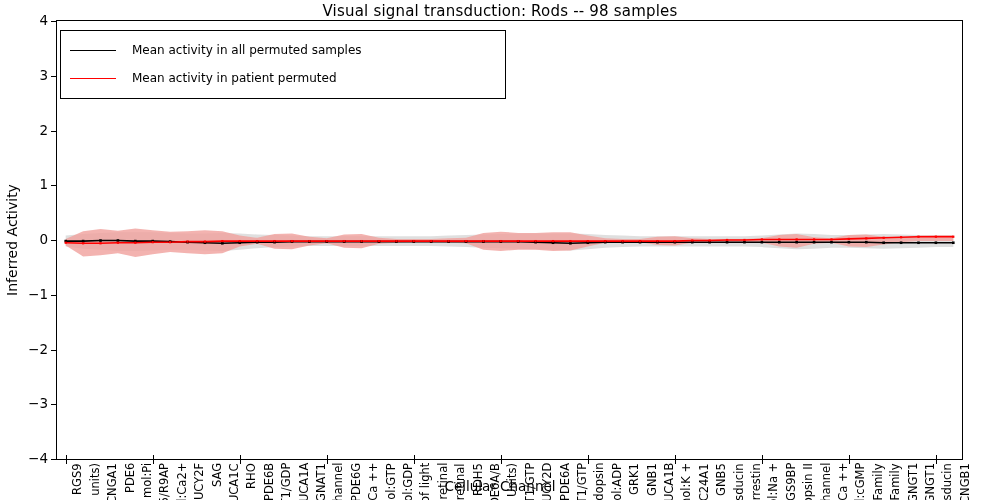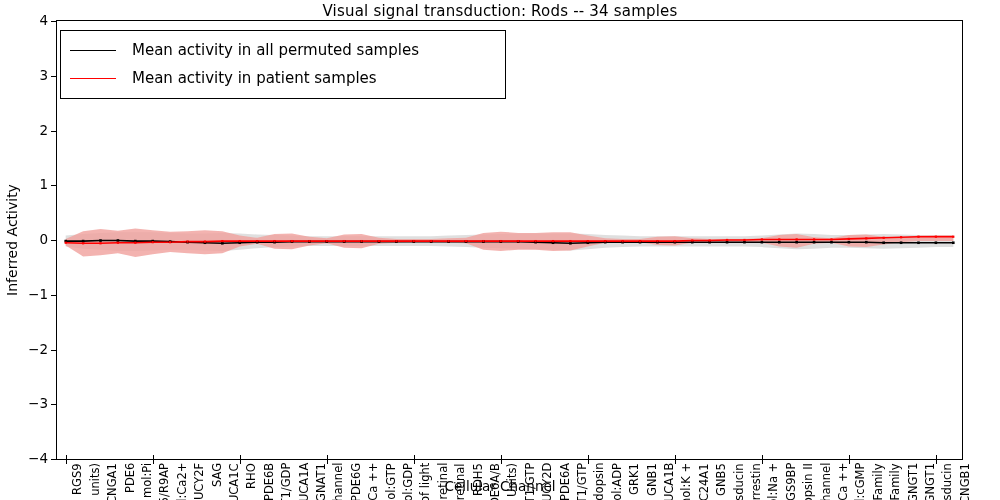--- a/index.html
+++ b/index.html
@@ -26,28 +26,28 @@
           font-size:13.5px;}
 
   
   #legend{position:absolute;left:3px;top:9px;border:1.3px solid #000;
           background:#fff;padding:5px 12px 6px 9px;box-sizing:border-box;
           width:446px;}
   .lgrow{display:flex;align-items:center;height:28px;}
   .lgline{width:46px;height:0;border-top:1.5px solid #000;margin-right:16px;
           flex:0 0 46px;}
   .lgline.red{border-top-color:#ff0000;}
-  .lgtxt{font-size:15px;white-space:nowrap;text-align:right;}
+  .lgtxt{font-size:12px;white-space:nowrap;text-align:right;}
 </style>
 </head>
 <body>
 
 <div id="fig">
 
-  <div id="title">Visual signal transduction: Rods -- 34 samples</div>
+  <div id="title">Visual signal transduction: Rods -- 98 samples</div>
 
   <div id="ylabelwrap">
     <div id="ylabeltxt">Inferred Activity</div>
   </div>
 
   <div id="yticks-host">
       <div class="ytlabel" style="left: 8px; top: 450px;">−4</div>
       <div style="position: absolute; left: 51px; top: 459px; width: 5px; border-top: 1.2px solid rgb(0, 0, 0);"></div>
       <div style="position: absolute; left: 57px; top: 459px; width: 4px; border-top: 1.2px solid rgb(0, 0, 0);"></div>
       <div class="ytlabel" style="left: 8px; top: 395.25px;">−3</div>
@@ -214,21 +214,21 @@
         <div style="position: absolute; left: 878.894px; bottom: 0px; height: 4px; border-left: 1.2px solid rgb(0, 0, 0);"></div>
       </div>
 
     <div id="legend">
       <div class="lgrow">
         <span class="lgline"></span>
         <span class="lgtxt">Mean activity in all permuted samples</span>
       </div>
       <div class="lgrow">
         <span class="lgline red"></span>
-        <span class="lgtxt">Mean activity in patient samples</span>
+        <span class="lgtxt">Mean activity in patient permuted</span>
       </div>
     </div>
   </div>
 
   <div id="xticklabels-host">
       <div class="xtlabel" style="left: 70.3019px; top: 495px;">RGS9</div>
       <div class="xtlabel" style="left: 87.7058px; top: 566px;">mol:GMP (4 units)</div>
       <div class="xtlabel" style="left: 105.11px; top: 504px;">CNGA1</div>
       <div class="xtlabel" style="left: 122.513px; top: 493px;">PDE6</div>
       <div class="xtlabel" style="left: 139.917px; top: 498px;">mol:Pi</div>

